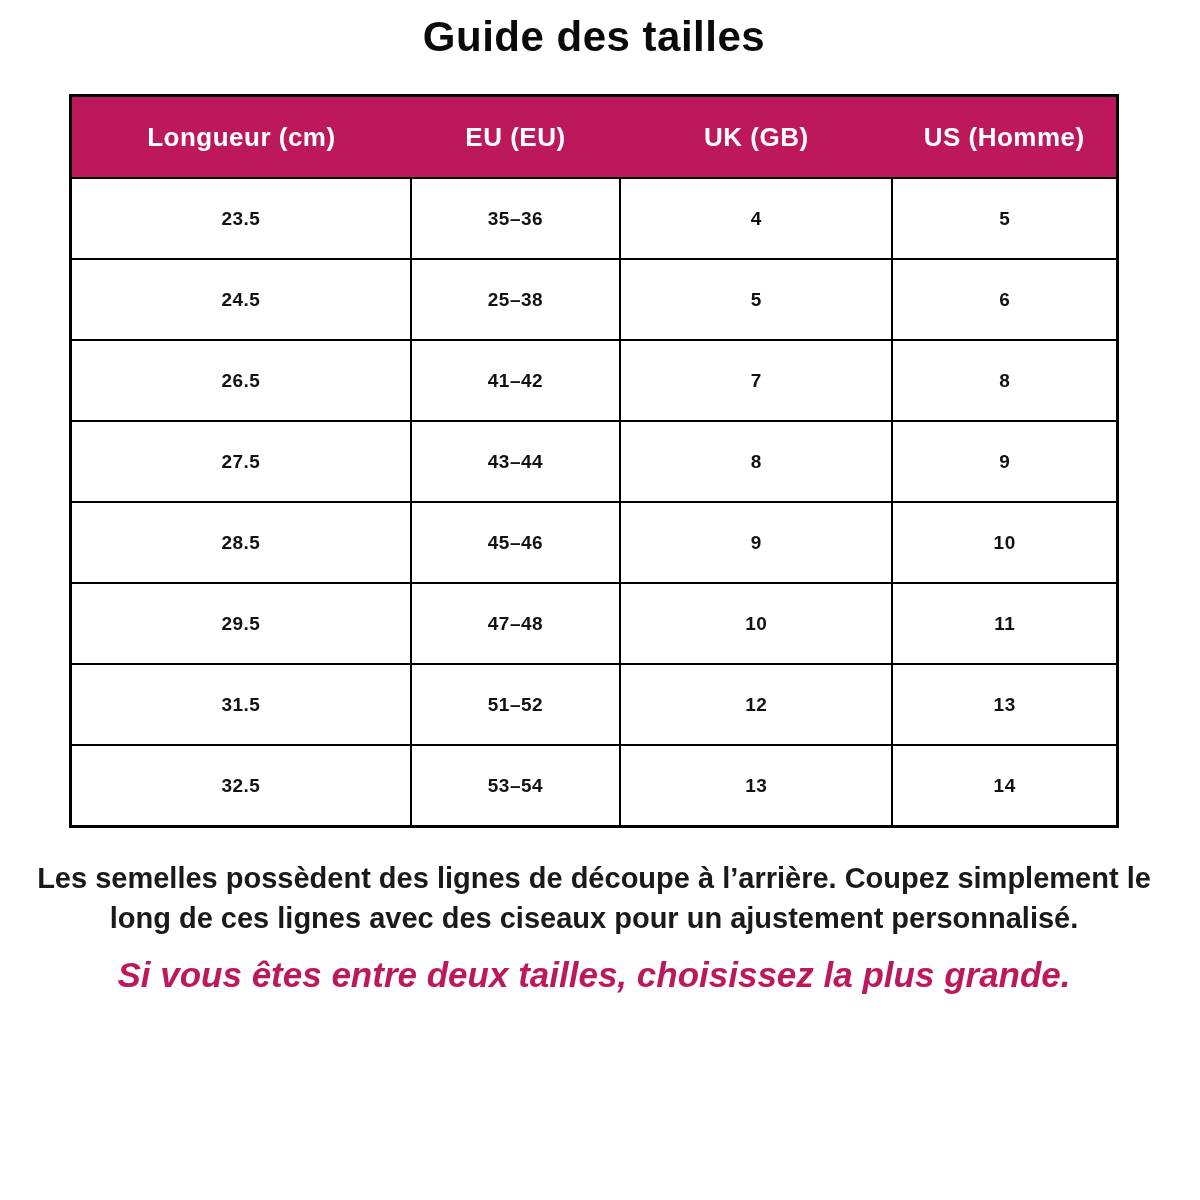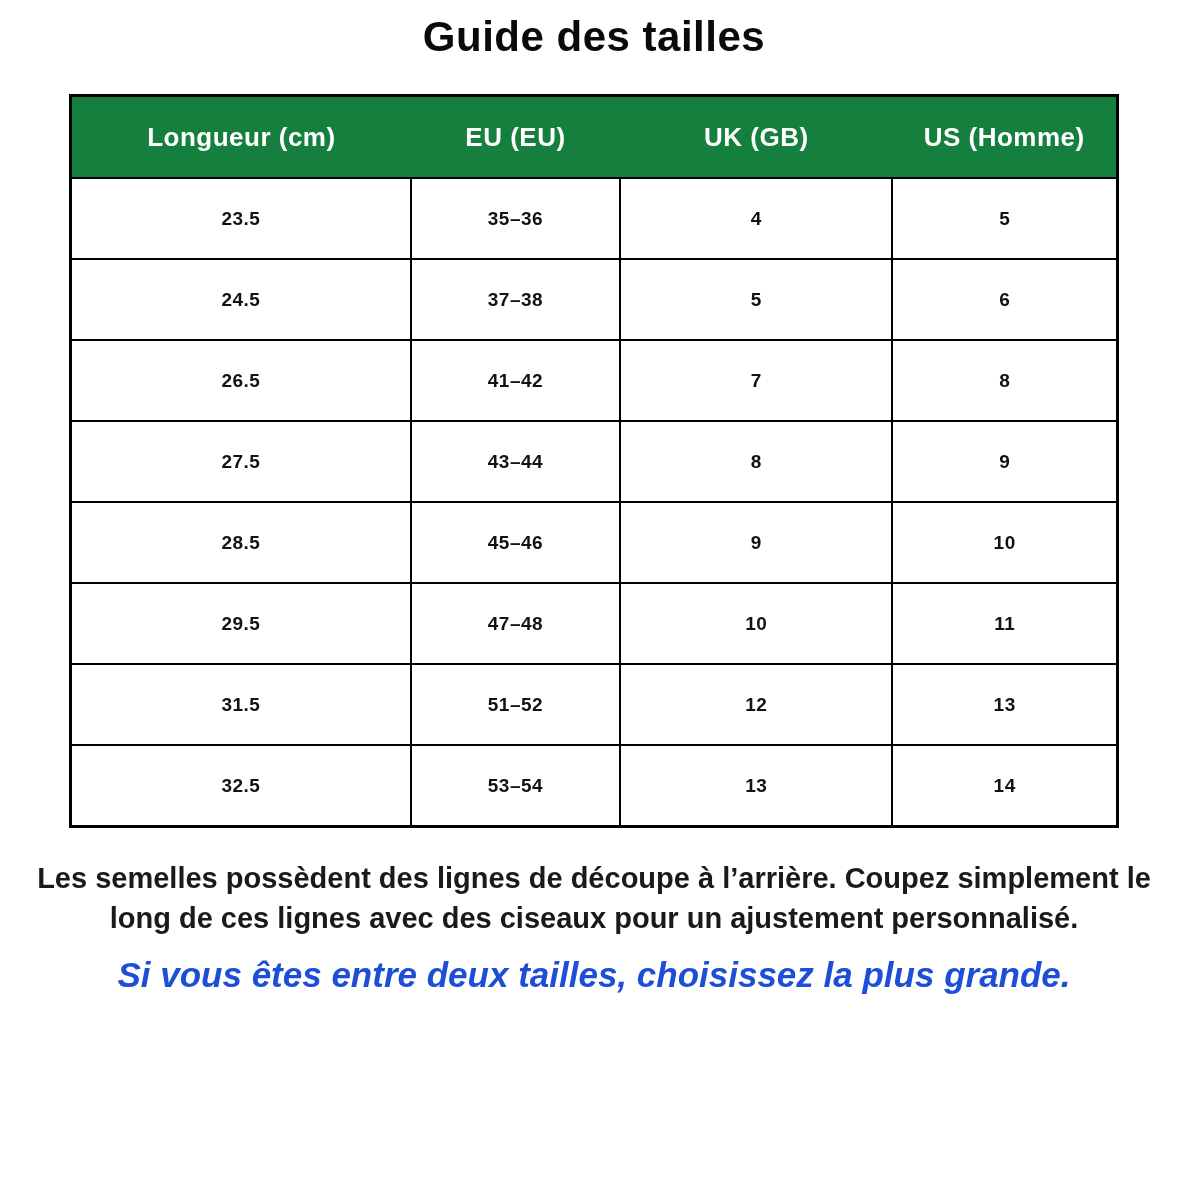--- a/index.html
+++ b/index.html
@@ -28,21 +28,21 @@
     color: #0a0a0a;
   }
   table.size-table {
     width: 1050px;
     margin: 32px auto 0 auto;
     border-collapse: collapse;
     table-layout: fixed;
     border: 3px solid #000000;
   }
   table.size-table th {
-    background: #15803d;
+    background: #be185d;
     color: #ffffff;
     height: 78px;
     font-size: 26px;
     font-weight: bold;
     letter-spacing: 0.5px;
     text-align: center;
     border: 0;
   }
   table.size-table td {
     height: 77px;
@@ -65,21 +65,21 @@
     color: #1a1a1a;
   }
   .emphasis {
     width: 1160px;
     margin: 6px auto 14px auto;
     text-align: center;
     font-size: 35px;
     line-height: 44px;
     font-weight: bold;
     font-style: italic;
-    color: #1d4ed8;
+    color: #be185d;
   }
 </style>
 </head>
 <body>
 
 <div class="page">
 
   <h1 class="title">Guide des tailles</h1>
 
   <table class="size-table">
@@ -99,21 +99,21 @@
     </thead>
     <tbody>
         <tr>
           <td>23.5</td>
           <td>35–36</td>
           <td>4</td>
           <td>5</td>
         </tr>
         <tr>
           <td>24.5</td>
-          <td>37–38</td>
+          <td>25–38</td>
           <td>5</td>
           <td>6</td>
         </tr>
         <tr>
           <td>26.5</td>
           <td>41–42</td>
           <td>7</td>
           <td>8</td>
         </tr>
         <tr>

